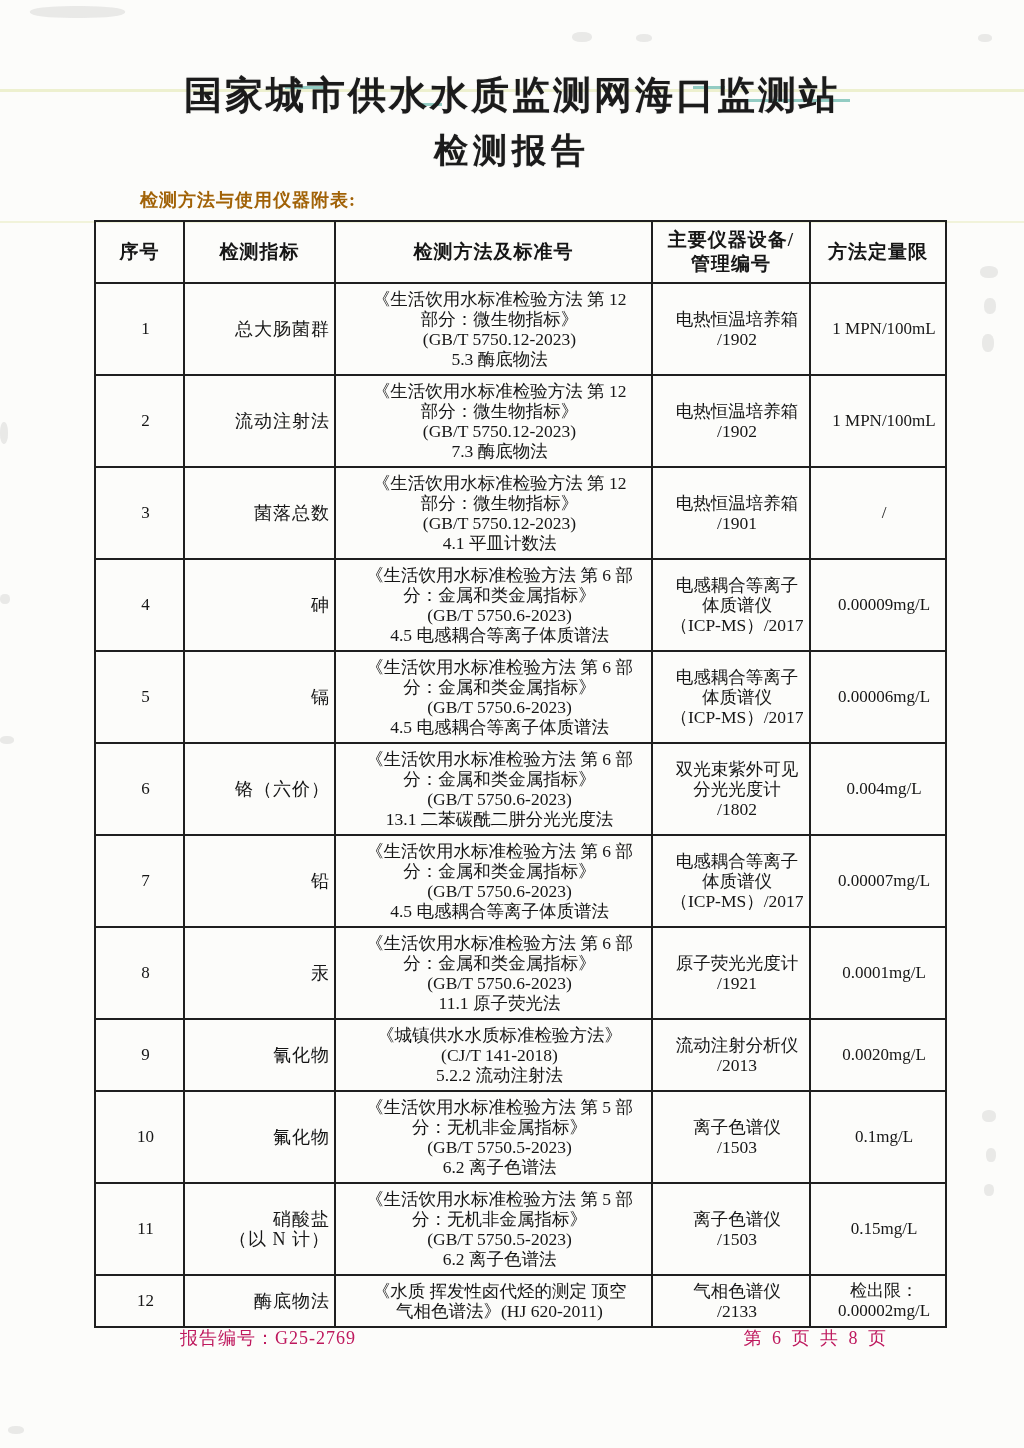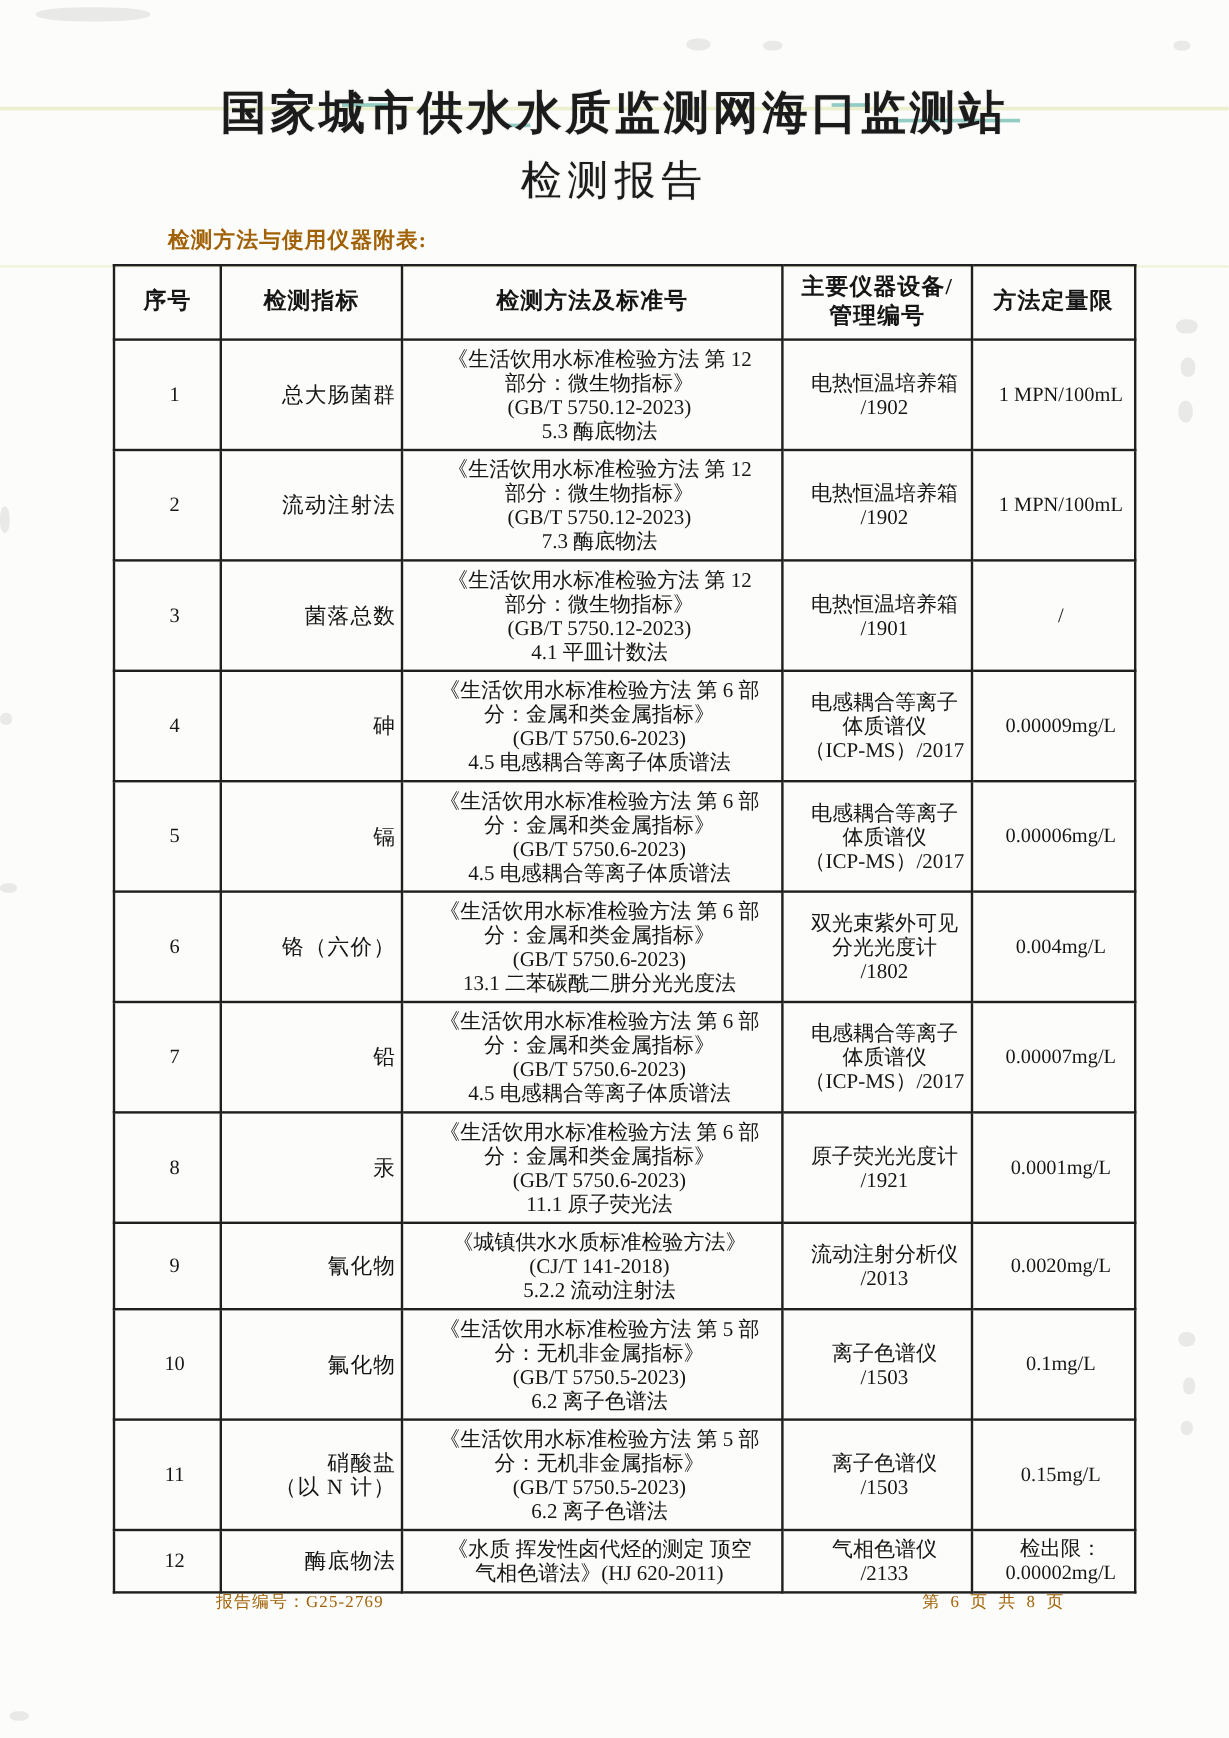--- a/index.html
+++ b/index.html
@@ -32,21 +32,21 @@
   .g12{top:1148px;left:986px;width:10px;height:14px;}
   .g13{top:1184px;left:984px;width:10px;height:12px;}
   .g14{top:1426px;left:8px;width:16px;height:8px;}
 
   .title-block{position:absolute;top:72px;left:0;width:1024px;text-align:center;}
   .title{
     font-size:38px;font-weight:bold;letter-spacing:3px;line-height:1.25;
     color:#1b1b1b;text-shadow:0 0 1px rgba(0,0,0,.35);
   }
   .subtitle{
-    font-size:34px;font-weight:normal;letter-spacing:5px;margin-top:8px;
+    font-size:34px;font-weight:bold;letter-spacing:5px;margin-top:8px;
     color:#1b1b1b;text-shadow:0 0 1px rgba(0,0,0,.35);
   }
   .caption{
     position:absolute;top:188px;left:140px;
     font-size:18px;font-weight:bold;letter-spacing:1px;color:#a16207;
   }
   table.methods{
     position:absolute;top:220px;left:94px;width:851px;
     border-collapse:collapse;table-layout:fixed;
     background:transparent;
@@ -65,21 +65,21 @@
   .methods td{font-size:17px;line-height:20px;padding-left:16px;}
   td.c2{font-size:18px;letter-spacing:1px;text-align:right;}
   td.c3{font-size:17.5px;text-align:center;}
   td.c4{font-size:17.5px;}
   td.c5{font-size:17px;}
   .colw1{width:89px;}.colw2{width:151px;}.colw3{width:317px;}.colw4{width:158px;}.colw5{width:136px;}
 
   .footer{
     position:absolute;top:1326px;left:94px;width:851px;
     display:flex;justify-content:space-between;align-items:flex-start;
-    font-size:14px;letter-spacing:1px;color:#a16207;
+    font-size:18px;letter-spacing:1px;color:#be185d;
     padding:0;box-sizing:border-box;
   }
   .footer .report-no{margin-left:86px;}
   .footer .page-info{margin-right:56px;letter-spacing:3px;}
 </style>
 </head>
 <body>
 
 <div>
 

